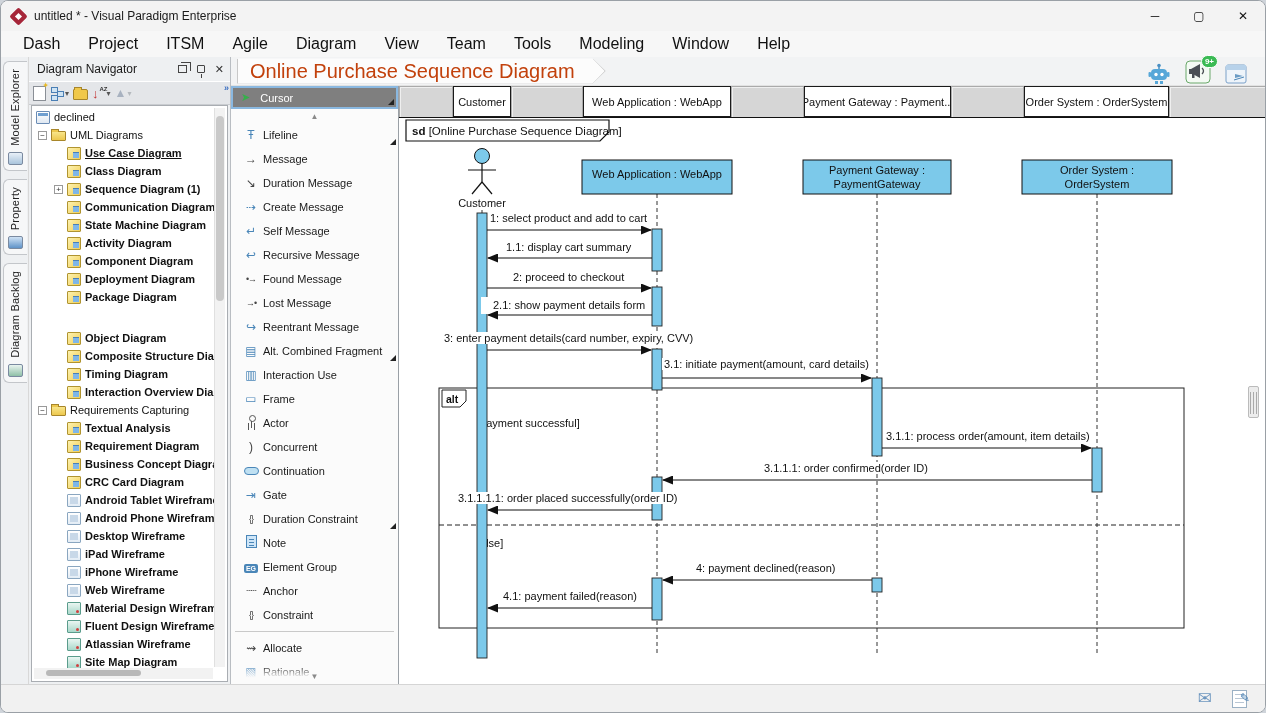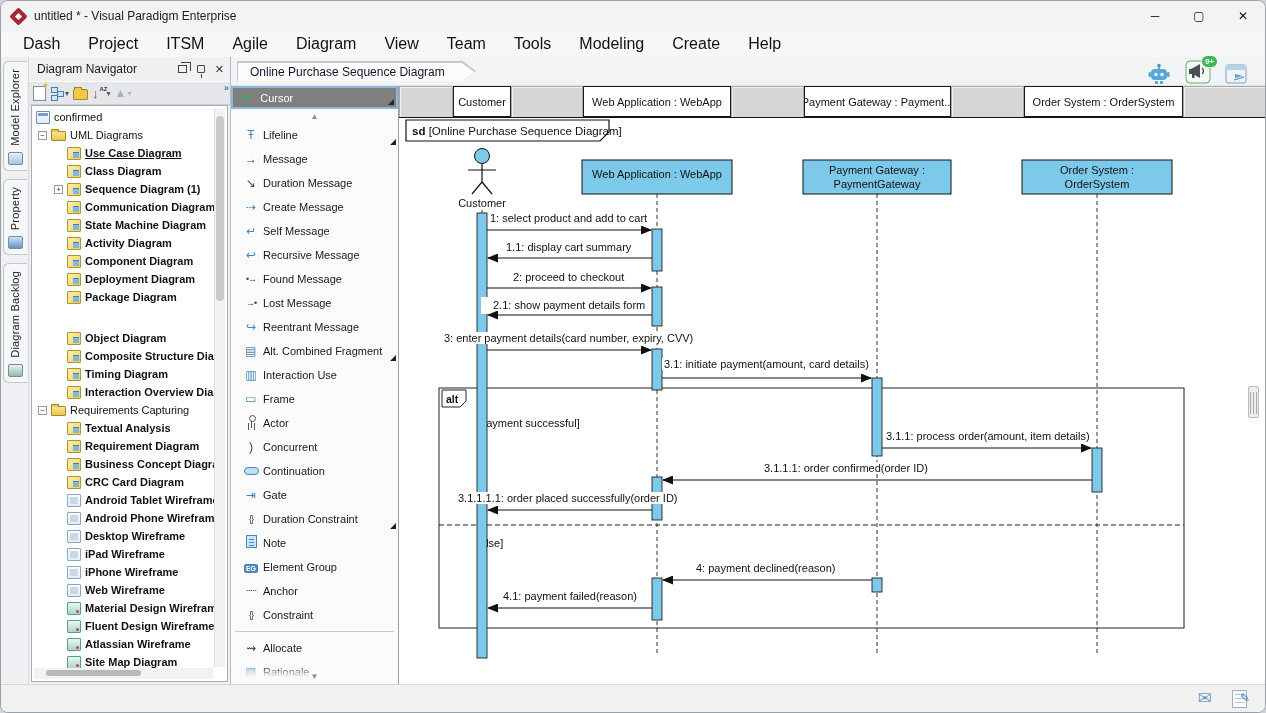--- a/index.html
+++ b/index.html
@@ -68,21 +68,21 @@
   .ti.modern { background:linear-gradient(#eaf6f2,#a9d8ca); border-color:#5a9c8c; }
   .ti.modern::after { content:""; position:absolute; right:1px; bottom:1px; width:3px; height:3px; border-radius:50%; background:#d04040; }
   .vscroll { position:absolute; top:2px; right:2px; bottom:14px; width:11px; background:#f2f2f2; border-left:1px solid #e0e0e0; }
   .vscroll .thumb { position:absolute; top:8px; left:1px; width:8px; height:185px; background:#c9c9c9; border-radius:5px; }
   .hscroll { position:absolute; left:2px; right:14px; bottom:2px; height:11px; background:#f2f2f2; }
   .hscroll .thumb { position:absolute; left:12px; top:2px; height:6px; width:95px; background:#b8b8b8; border-radius:4px; }
   
   .main { flex:1; display:flex; flex-direction:column; min-width:0; }
   .crumb-bar { height:29px; background:#f2f3f4; border-bottom:1px solid #e2e2e2; display:flex; align-items:center; padding-left:6px; flex:none; position:relative; }
   .crumb-outer { clip-path:polygon(0 0, calc(100% - 13px) 0, 100% 50%, calc(100% - 13px) 100%, 0 100%); background:#c8c8c8; padding:1px; }
-  .crumb { clip-path:polygon(0 0, calc(100% - 13px) 0, 100% 50%, calc(100% - 13px) 100%, 0 100%); background:#fcfcfc; font-size:12px; color:#0f172a; padding:2px 30px 3px 12px; }
+  .crumb { clip-path:polygon(0 0, calc(100% - 13px) 0, 100% 50%, calc(100% - 13px) 100%, 0 100%); background:#fcfcfc; font-size:20px; color:#c2410c; padding:2px 30px 3px 12px; }
   .crumb-icons { position:absolute; right:18px; top:3px; display:flex; align-items:center; gap:14px; }
   .badge { position:absolute; right:-7px; top:-5px; background:#3bba54; color:#fff; font-size:8px; font-weight:bold; border-radius:7px; padding:1px 3px; border:1px solid #fff; }
   .content-row { flex:1; display:flex; min-height:0; }
   
   .palette { width:168px; background:#fbfbfb; border-right:1px solid #9aa0a6; position:relative; overflow:hidden; flex:none; }
   .pal-selected { height:23px; background:#7f7f7f; border:2px solid #8ab8e0; display:flex; align-items:center; color:#fff; font-size:11px; position:relative; padding-left:8px; }
   .pal-selected .pi { color:#35b04a; margin-right:10px; font-size:11px; }
   .pal-scroll { height:14px; display:flex; align-items:center; justify-content:center; font-size:8px; color:#8a8a8a; }
   .pal-scroll.down { position:absolute; bottom:0; left:0; right:0; background:linear-gradient(rgba(251,251,251,.2),#fbfbfb 60%); height:16px; }
   .pal-item { height:24px; display:flex; align-items:center; font-size:11px; color:#1a1a1a; padding-left:8px; position:relative; }
@@ -136,21 +136,21 @@
   <div class="menubar" id="menubar">
       <span class="menu-item">Dash</span>
       <span class="menu-item">Project</span>
       <span class="menu-item">ITSM</span>
       <span class="menu-item">Agile</span>
       <span class="menu-item">Diagram</span>
       <span class="menu-item">View</span>
       <span class="menu-item">Team</span>
       <span class="menu-item">Tools</span>
       <span class="menu-item">Modeling</span>
-      <span class="menu-item">Create</span>
+      <span class="menu-item">Window</span>
       <span class="menu-item">Help</span>
     </div>
 
   <div class="body">
     <div class="side-strip" id="side-strip">
         <div class="side-tab">
           <span class="side-tab-label">Model Explorer</span>
           <span class="st-icon "></span>
         </div>
         <div class="side-tab">
@@ -190,21 +190,21 @@
           <span class="tb-btn">
             <span class="tb-up">▲</span>
             <span class="tb-caret dis">▾</span>
           </span>
           <span class="tb-overflow">»</span>
         </div>
       <div class="tree-wrap">
         <div class="tree" id="tree">
             <div class="tree-row" style="padding-left: 2px;">
               <span class="ti root"></span>
-              <span class="lbl">confirmed</span>
+              <span class="lbl">declined</span>
             </div>
             <div class="tree-row" style="padding-left: 4px;">
               <span class="expander">−</span>
               <span class="ti folder"></span>
               <span class="lbl">UML Diagrams</span>
             </div>
             <div class="tree-row bold" style="padding-left: 20px; text-decoration: underline;">
               <span class="tree-spacer"></span>
               <span class="ti uml"></span>
               <span class="lbl">Use Case Diagram</span>
@@ -502,21 +502,21 @@
 
         <div class="canvas">
           <div class="header-strip" id="header-strip">
               <div class="hcell gray" style="width: 54px;"></div>
               <div class="hcell white" style="width: 58px;">Customer</div>
               <div class="hcell gray" style="width: 72px;"></div>
               <div class="hcell white" style="width: 148px;">Web Application : WebApp</div>
               <div class="hcell gray" style="width: 73px;"></div>
               <div class="hcell white" style="width: 147px;">Payment Gateway : Payment...</div>
               <div class="hcell gray" style="width: 73px;"></div>
-              <div class="hcell white" style="width: 159px;">Order System : OrderSystem</div>
+              <div class="hcell white" style="width: 145px;">Order System : OrderSystem</div>
               <div class="hcell gray" style="width: 98px;"></div>
             </div>
           <div class="diagram">
             <svg id="diagram-svg" width="868" height="568" viewBox="0 0 868 568">
                 <defs>
                   <marker id="arr" markerWidth="11" markerHeight="9" refX="10" refY="4.5" orient="auto">
                     <path d="M0,0 L11,4.5 L0,9 z" fill="#111111"></path>
                   </marker>
                 </defs>
                 <g>

